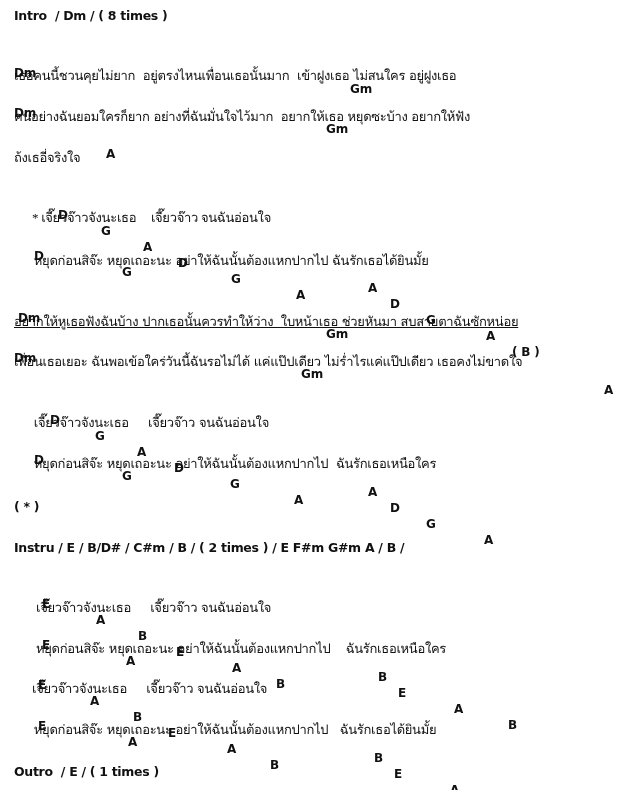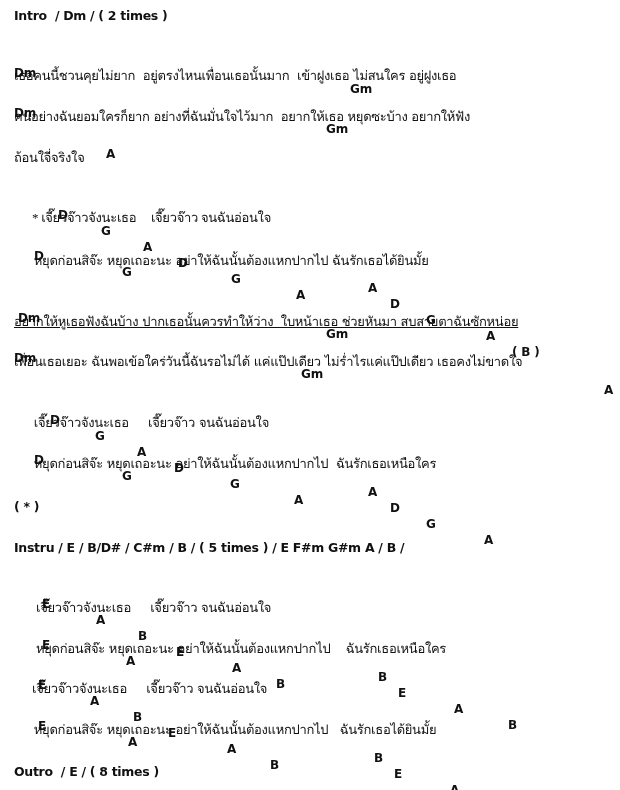--- a/index.html
+++ b/index.html
@@ -7,38 +7,38 @@
          font-family: "DejaVu Sans", "Liberation Sans", sans-serif; color: #111111; }
   .ln { position: absolute; white-space: pre; font-size: 12.5px; line-height: 16px; }
   .chord { font-weight: bold; font-size: 12px; font-family: "DejaVu Sans", sans-serif; letter-spacing: -0.2px; }
   .lyric { font-size: 13px; font-family: "DejaVu Sans", "Liberation Sans", sans-serif; letter-spacing: -0.3px; }
   .head { font-weight: bold; font-size: 12.5px; letter-spacing: -0.3px; }
   .c { position: absolute; }
 </style>
 </head>
 <body>
 
-<div class="ln head" style="left:14px; top:8px;">Intro  / Dm / ( 2 times )</div>
+<div class="ln head" style="left:14px; top:8px;">Intro  / Dm / ( 8 times )</div>
 
 <div class="ln chord" style="top:49px; left:0; width:620px; height:16px;">
   <span class="c" style="left:14px;">Dm</span>
   <span class="c" style="left:350px;">Gm</span>
 </div>
 <div class="ln lyric" style="left:14px; top:68px;">เธอคนนี้ชวนคุยไม่ยาก  อยู่ตรงไหนเพื่อนเธอนั้นมาก  เข้าฝูงเธอ ไม่สนใคร อยู่ฝูงเธอ</div>
 
 <div class="ln chord" style="top:89px; left:0; width:620px; height:16px;">
   <span class="c" style="left:14px;">Dm</span>
   <span class="c" style="left:326px;">Gm</span>
 </div>
 <div class="ln lyric" style="left:14px; top:109px;">คนอย่างฉันยอมใครก็ยาก อย่างที่ฉันมั่นใจไว้มาก  อยากให้เธอ หยุดซะบ้าง อยากให้ฟัง</div>
 
 <div class="ln chord" style="top:130px; left:0; width:620px; height:16px;">
   <span class="c" style="left:106px;">A</span>
 </div>
-<div class="ln lyric" style="left:14px; top:150px;">ถ้อนใจี่จริงใจ</div>
+<div class="ln lyric" style="left:14px; top:150px;">ถ้งเธอี่จริงใจ</div>
 
 <div class="ln chord" style="top:191px; left:0; width:620px; height:16px;">
   <span class="c" style="left:58px;">D</span>
   <span class="c" style="left:101px;">G</span>
   <span class="c" style="left:143px;">A</span>
   <span class="c" style="left:178px;">D</span>
   <span class="c" style="left:231px;">G</span>
   <span class="c" style="left:296px;">A</span>
 </div>
 <div class="ln lyric" style="left:32px; top:210px;font-family:Liberation Serif, serif;">* เจี๊ยวจ๊าวจังนะเธอ     เจี๊ยวจ๊าว จนฉันอ่อนใจ</div>
@@ -82,21 +82,21 @@
   <span class="c" style="left:122px;">G</span>
   <span class="c" style="left:368px;">A</span>
   <span class="c" style="left:390px;">D</span>
   <span class="c" style="left:426px;">G</span>
   <span class="c" style="left:484px;">A</span>
 </div>
 <div class="ln lyric" style="left:30px; top:456px;"> หยุดก่อนสิจ๊ะ หยุดเถอะนะ อย่าให้ฉันนั้นต้องแหกปากไป  ฉันรักเธอเหนือใคร</div>
 
 <div class="ln head" style="left:14px; top:499px;">( * )</div>
 
-<div class="ln head" style="left:14px; top:540px;">Instru / E / B/D# / C#m / B / ( 5 times ) / E F#m G#m A / B /</div>
+<div class="ln head" style="left:14px; top:540px;">Instru / E / B/D# / C#m / B / ( 2 times ) / E F#m G#m A / B /</div>
 
 <div class="ln chord" style="top:580px; left:0; width:620px; height:16px;">
   <span class="c" style="left:42px;">E</span>
   <span class="c" style="left:96px;">A</span>
   <span class="c" style="left:138px;">B</span>
   <span class="c" style="left:176px;">E</span>
   <span class="c" style="left:232px;">A</span>
   <span class="c" style="left:276px;">B</span>
 </div>
 <div class="ln lyric" style="left:36px; top:600px;">เจี๊ยวจ๊าวจังนะเธอ     เจี๊ยวจ๊าว จนฉันอ่อนใจ</div>
@@ -124,13 +124,13 @@
 <div class="ln chord" style="top:702px; left:0; width:620px; height:16px;">
   <span class="c" style="left:38px;">E</span>
   <span class="c" style="left:128px;">A</span>
   <span class="c" style="left:374px;">B</span>
   <span class="c" style="left:394px;">E</span>
   <span class="c" style="left:450px;">A</span>
   
 </div>
 <div class="ln lyric" style="left:30px; top:722px;"> หยุดก่อนสิจ๊ะ หยุดเถอะนะ อย่าให้ฉันนั้นต้องแหกปากไป   ฉันรักเธอได้ยินมั้ย</div>
 
-<div class="ln head" style="left:14px; top:764px;">Outro  / E / ( 8 times )</div>
+<div class="ln head" style="left:14px; top:764px;">Outro  / E / ( 1 times )</div>
 
 </body></html>

